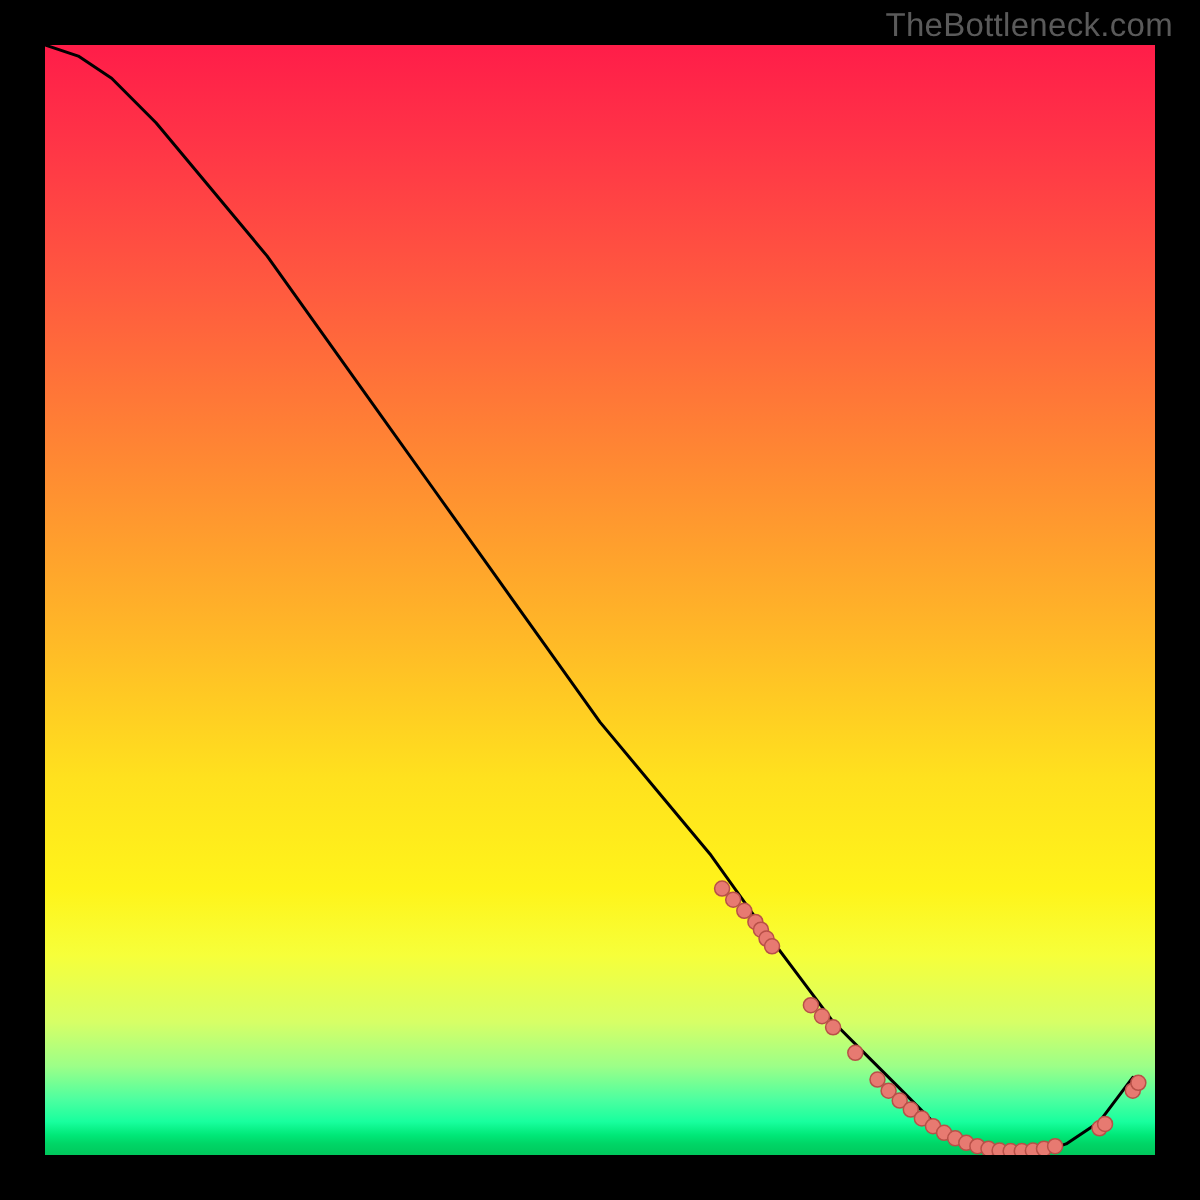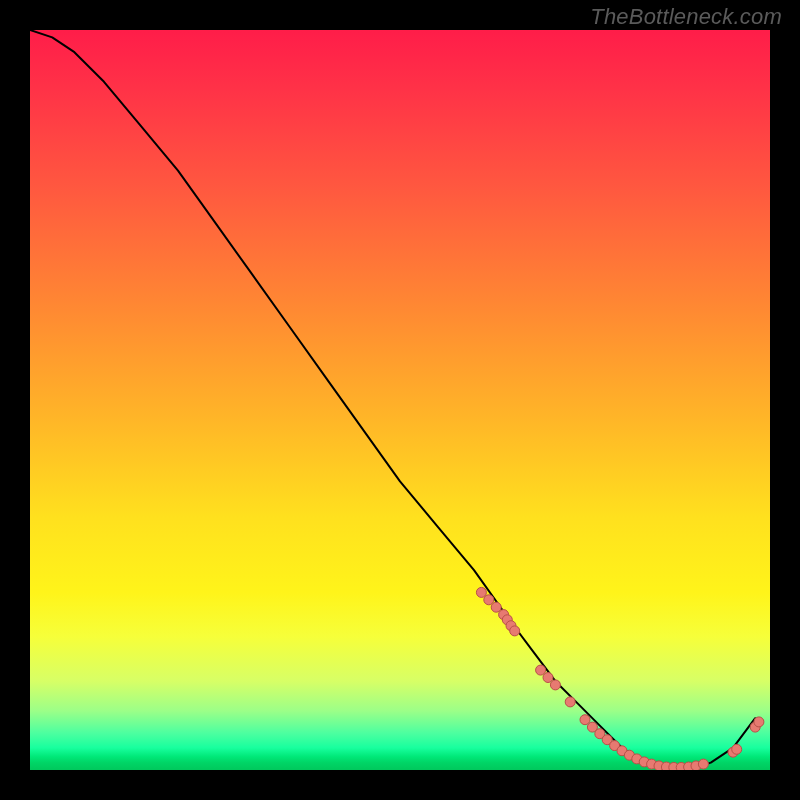--- a/index.html
+++ b/index.html
@@ -13,21 +13,20 @@
   }
   .watermark {
     position: absolute;
     top: 4px;
     right: 18px;
     color: #5a5a5a;
     font-size: 22px;
     font-weight: 400;
     letter-spacing: 0.2px;
     z-index: 10;
-    font-style: italic;
   }
   .plot-area {
     position: absolute;
     left: 30px;
     top: 30px;
     width: 740px;
     height: 740px;
     overflow: hidden;
   }
   .gradient-bg {

